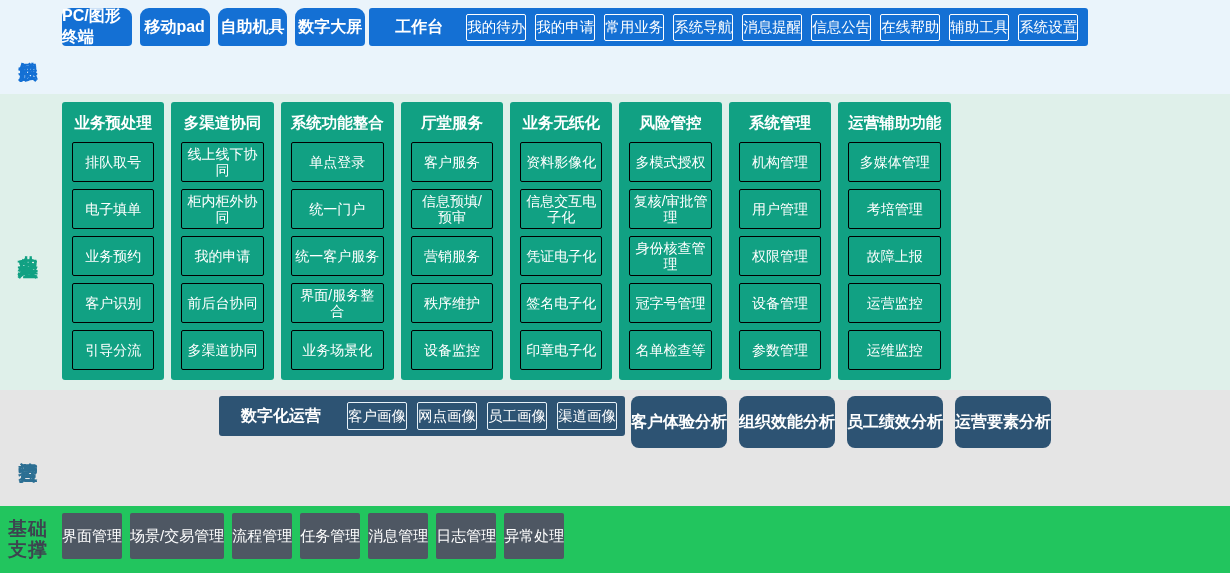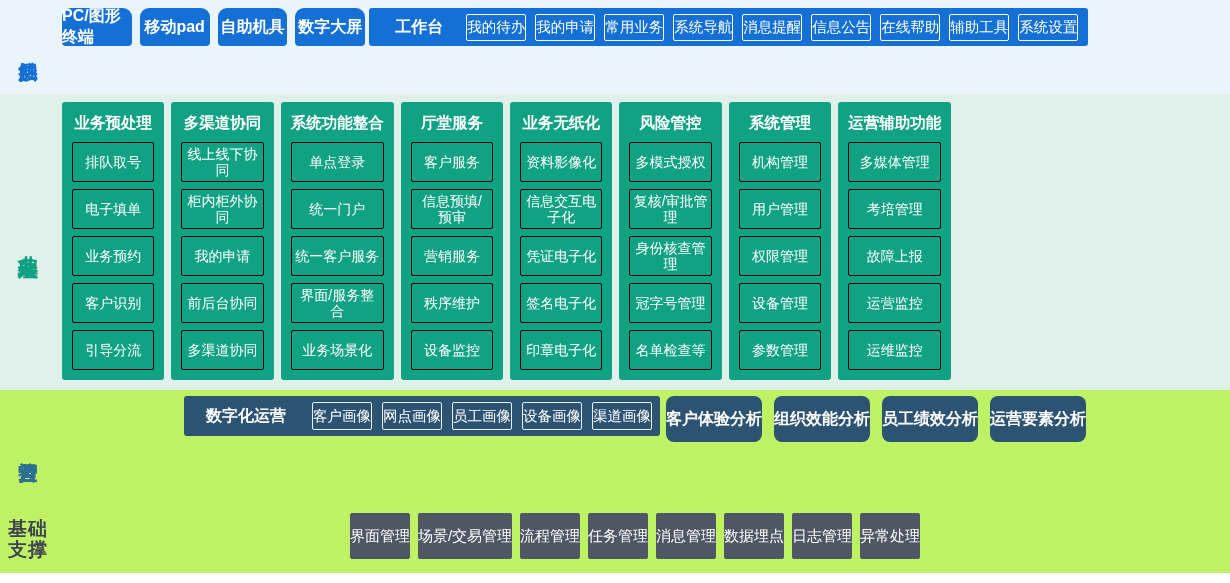--- a/index.html
+++ b/index.html
@@ -65,49 +65,49 @@
     white-space: nowrap;
   }
   .biz-item {
     flex: 1 1 0; border: 1px solid #000000; border-radius: 2px;
     color: #ffffff; font-size: 14px; line-height: 1.15;
     display: flex; align-items: center; justify-content: center;
     text-align: center; padding: 0 2px; white-space: pre-line;
   }
 
   
-  #layer-ops { height: 116px; background: #bef264; }
+  #layer-ops { height: 116px; background: #e5e5e5; }
   #layer-ops .layer-label { color: #2c6f93; font-size: 19px; }
   #ops-body { padding: 6px 22px 6px 6px; gap: 6px; justify-content: center; }
   #ops-row1 {
     height: 40px; background: #2d5373; border-radius: 3px;
     display: flex; align-items: center; padding: 0 8px; gap: 10px;
   }
   #ops-row1-title {
     color: #fff; font-weight: bold; font-size: 16px;
     padding: 0 16px 0 14px; white-space: nowrap;
   }
   .ops-chip {
     flex: 1 1 0; height: 28px; border: 1px solid #e9f2f8; border-radius: 2px;
     color: #fff; font-size: 14.5px;
     display: flex; align-items: center; justify-content: center;
     white-space: nowrap;
   }
-  #ops-row2 { display: flex; gap: 12px; height: 46px; }
+  #ops-row2 { display: flex; gap: 12px; height: 52px; }
   .ops-analysis {
     flex: 1 1 0; background: #2d5373; color: #fff;
     border-radius: 8px;
     display: flex; align-items: center; justify-content: center;
     font-weight: bold; font-size: 16px; white-space: nowrap;
   }
 
   
-  #layer-foundation { height: 67px; background: #bef264; }
+  #layer-foundation { height: 67px; background: #22c55e; }
   #layer-foundation .layer-label { color: #3d4450; font-size: 19px; writing-mode: horizontal-tb; flex-direction: column; }
-  #foundation-body { padding: 7px 22px 0 6px; justify-content: center; }
+  #foundation-body { padding: 7px 22px 0 6px; }
   #fnd-row { display: flex; gap: 8px; height: 46px; }
   .fnd-chip {
     flex: 1 1 0; background: #4e5763; color: #fff;
     border-radius: 2px;
     display: flex; align-items: center; justify-content: center;
     font-size: 15px; white-space: nowrap;
   }
 </style>
 </head>
 <body>
@@ -221,21 +221,20 @@
   </section>
 
   <section class="layer" id="layer-ops">
     <div class="layer-label">运营管控</div>
     <div class="layer-body" id="ops-body">
       <div id="ops-row1">
         <div id="ops-row1-title">数字化运营</div>
         <div class="ops-chip">客户画像</div>
         <div class="ops-chip">网点画像</div>
         <div class="ops-chip">员工画像</div>
-        <div class="ops-chip">设备画像</div>
         <div class="ops-chip">渠道画像</div>
       </div>
       <div id="ops-row2">
         <div class="ops-analysis">客户体验分析</div>
         <div class="ops-analysis">组织效能分析</div>
         <div class="ops-analysis">员工绩效分析</div>
         <div class="ops-analysis">运营要素分析</div>
       </div>
     </div>
   </section>
@@ -243,20 +242,19 @@
   <section class="layer" id="layer-foundation">
     <div class="layer-label">基础
 支撑</div>
     <div class="layer-body" id="foundation-body">
       <div id="fnd-row">
         <div class="fnd-chip">界面管理</div>
         <div class="fnd-chip">场景/交易管理</div>
         <div class="fnd-chip">流程管理</div>
         <div class="fnd-chip">任务管理</div>
         <div class="fnd-chip">消息管理</div>
-        <div class="fnd-chip">数据埋点</div>
         <div class="fnd-chip">日志管理</div>
         <div class="fnd-chip">异常处理</div>
       </div>
     </div>
   </section>
 
 </div>
 
 </body></html>

